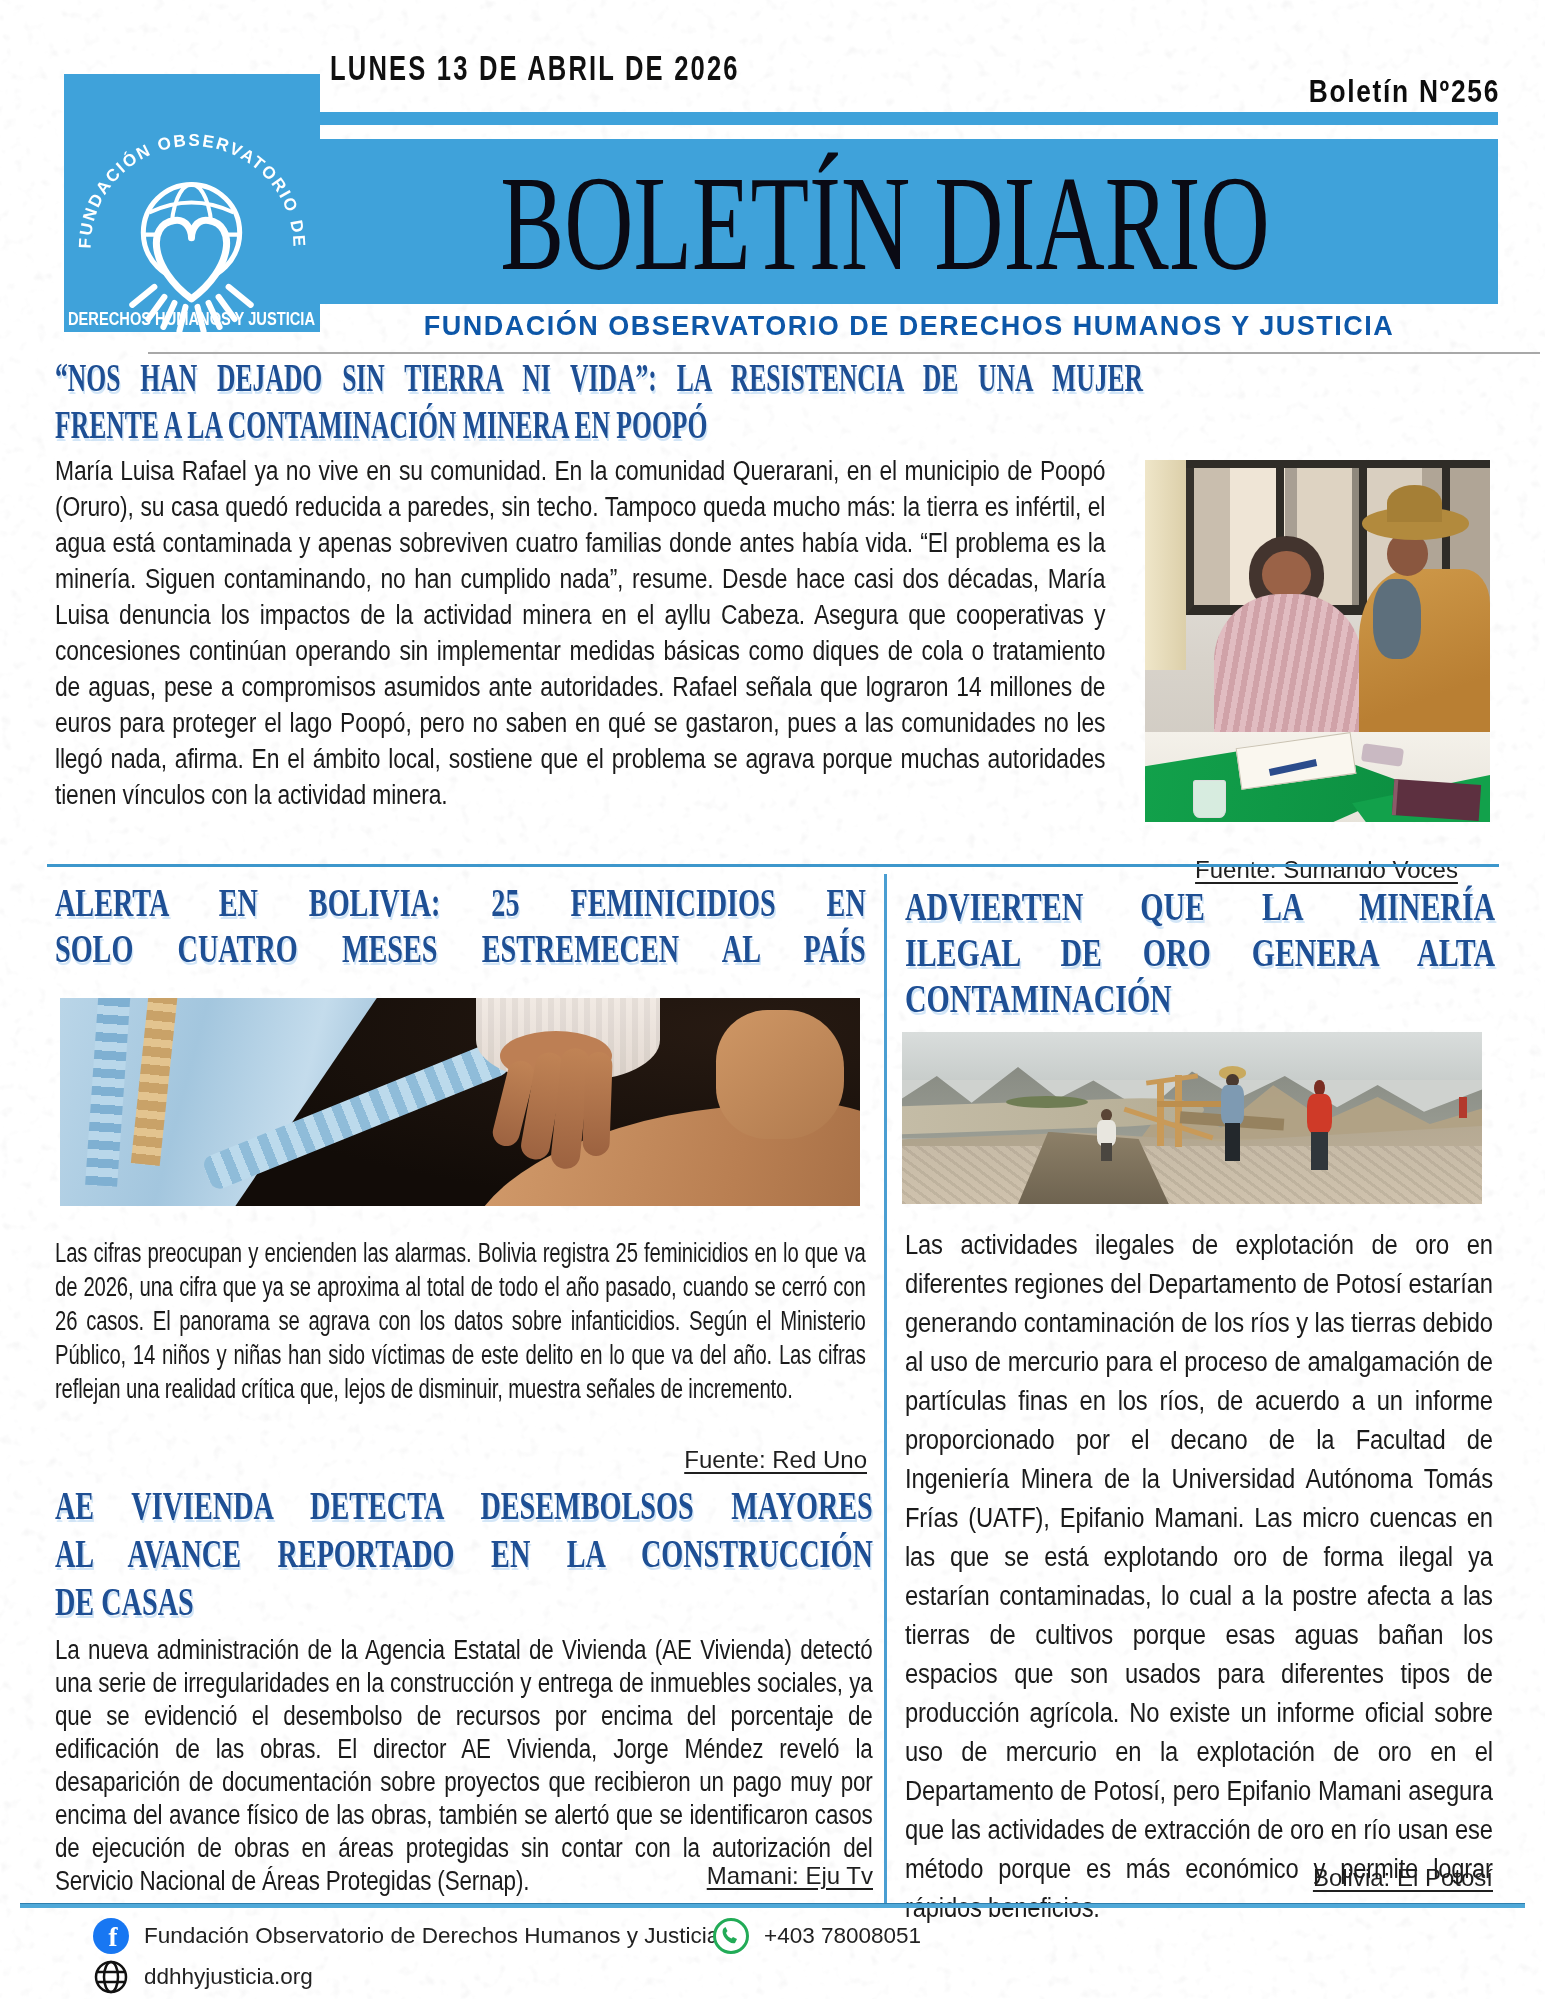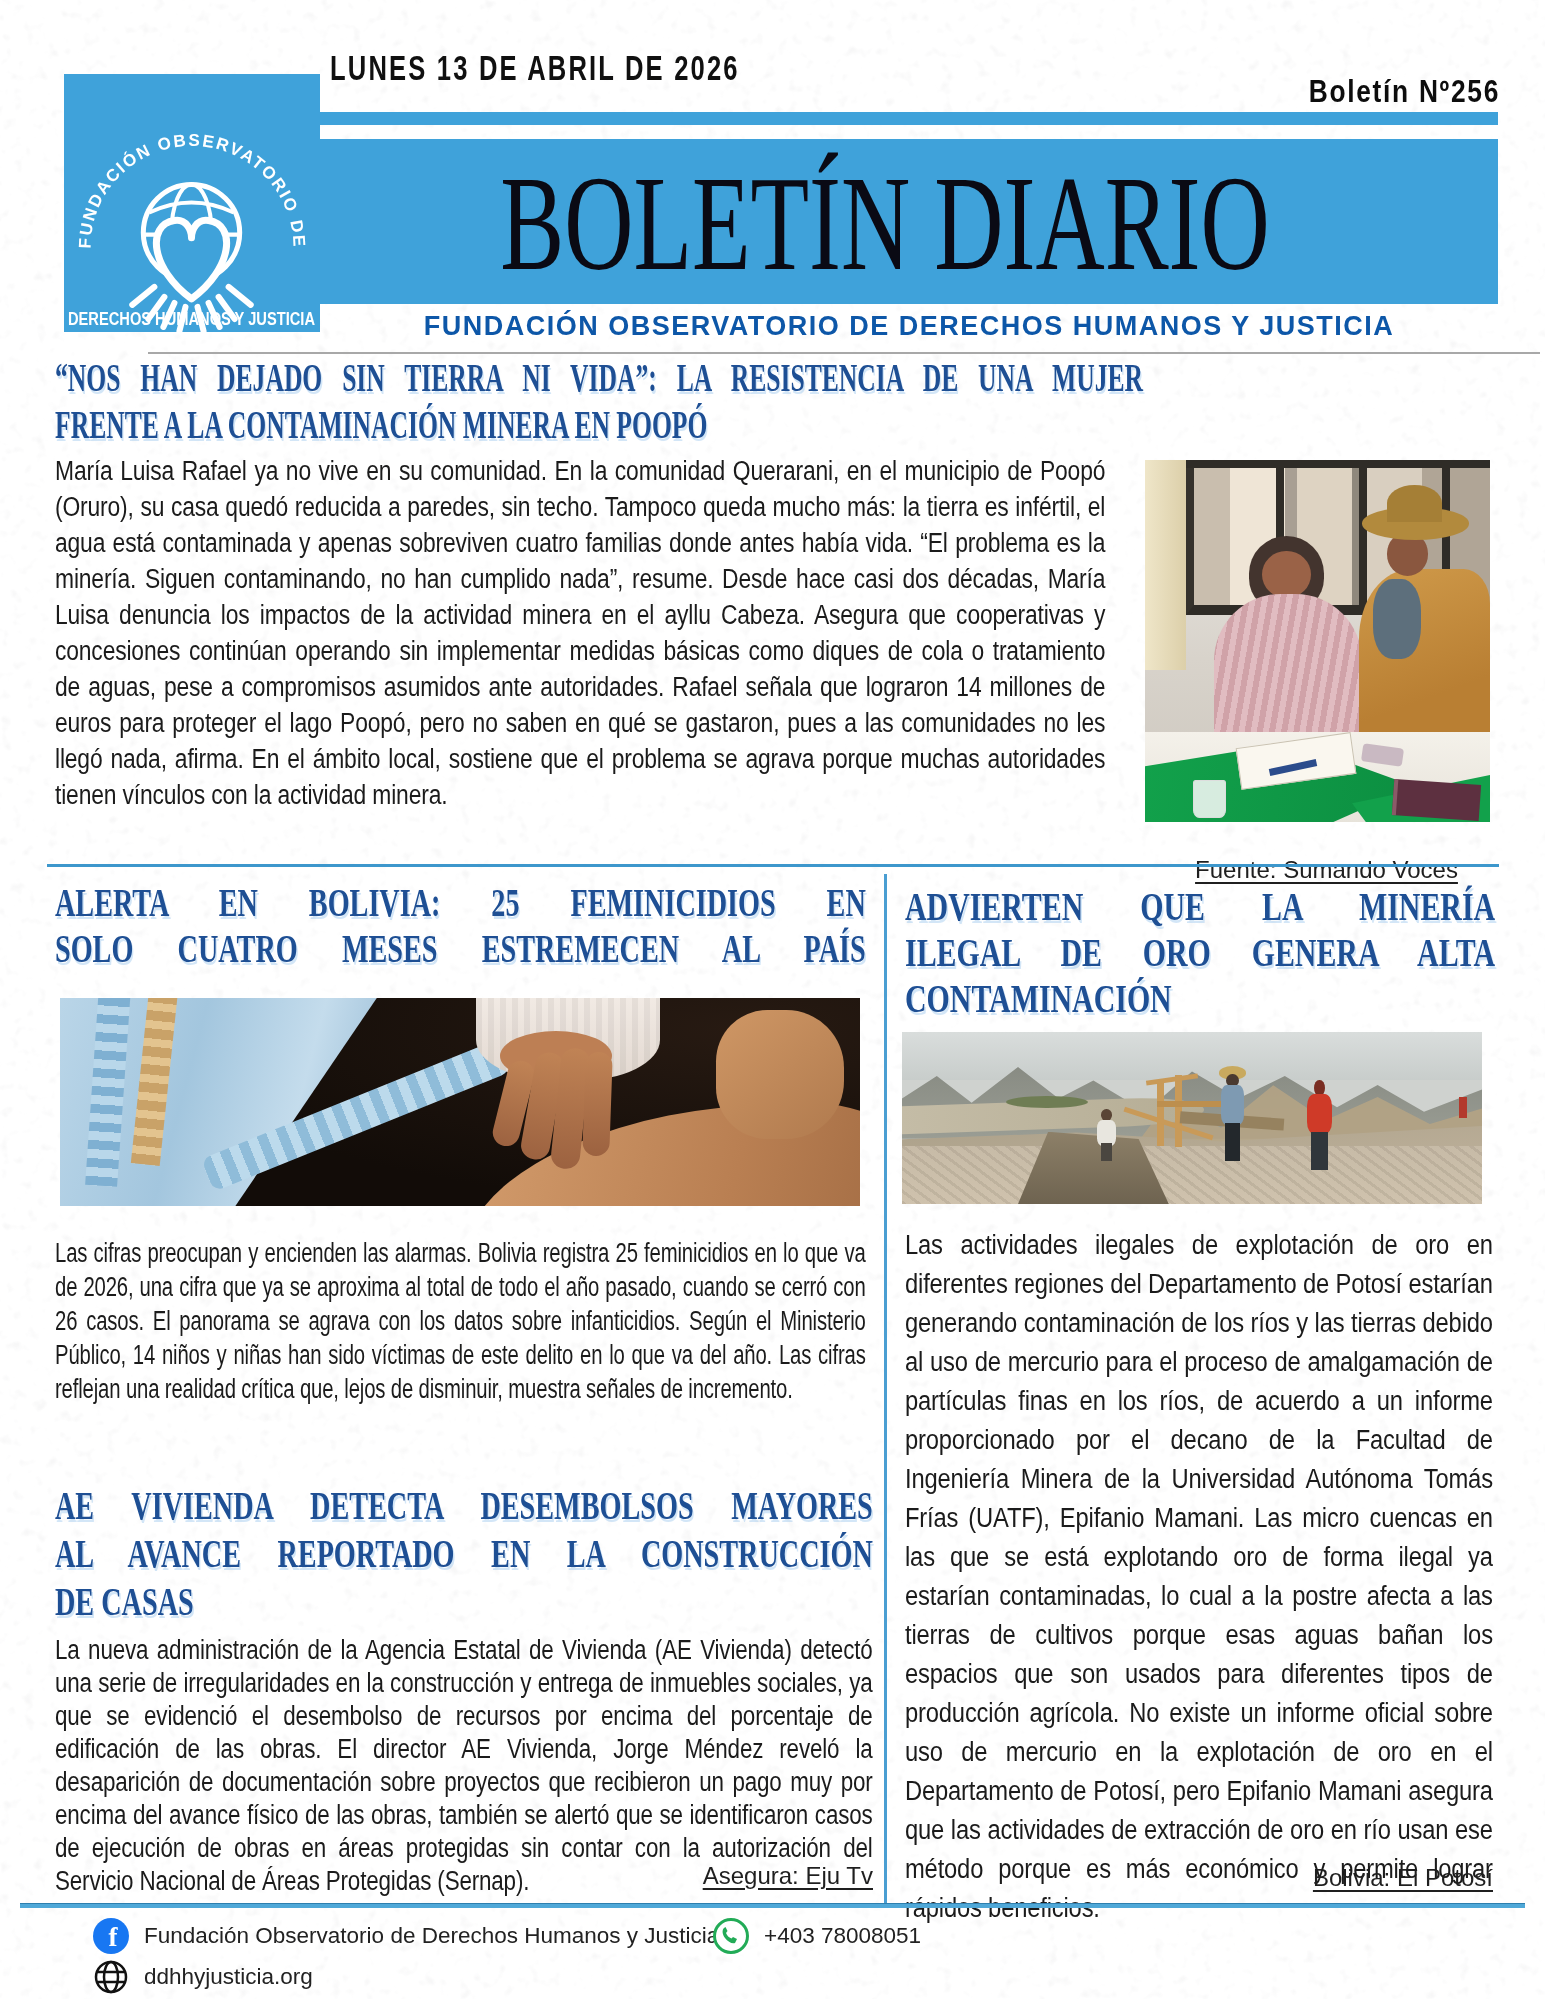--- a/index.html
+++ b/index.html
@@ -239,28 +239,29 @@
       <div class="arm"></div>
       <div class="fist"></div>
     <div class="sleeve"></div>
       <div class="knuckle"></div>
     <div class="f1"></div>
       <div class="f2"></div>
       <div class="f3"></div>
       <div class="f4"></div>
   </div>
   <div class="body b2">Las cifras preocupan y encienden las alarmas. Bolivia registra 25 feminicidios en lo que va de 2026, una cifra que ya se aproxima al total de todo el año pasado, cuando se cerró con 26 casos. El panorama se agrava con los datos sobre infanticidios. Según el Ministerio Público, 14 niños y niñas han sido víctimas de este delito en lo que va del año. Las cifras reflejan una realidad crítica que, lejos de disminuir, muestra señales de incremento.</div>
+  <div class="src s2">Fuente: Red Uno</div>
 
   <div class="h h3">
     <div class="hline">AE VIVIENDA DETECTA DESEMBOLSOS MAYORES</div>
     <div class="hline">AL AVANCE REPORTADO EN LA CONSTRUCCIÓN</div>
     <div class="hline last-left">DE CASAS</div>
   </div>
   <div class="body b3">La nueva administración de la Agencia Estatal de Vivienda (AE Vivienda) detectó una serie de irregularidades en la construcción y entrega de inmuebles sociales, ya que se evidenció el desembolso de recursos por encima del porcentaje de edificación de las obras. El director AE Vivienda, Jorge Méndez reveló la desaparición de documentación sobre proyectos que recibieron un pago muy por encima del avance físico de las obras, también se alertó que se identificaron casos de ejecución de obras en áreas protegidas sin contar con la autorización del Servicio Nacional de Áreas Protegidas (Sernap).</div>
-  <div class="src s3">Asegura: Eju Tv</div>
+  <div class="src s3">Mamani: Eju Tv</div>
 
   <div class="h h4">
     <div class="hline">ADVIERTEN QUE LA MINERÍA</div>
     <div class="hline">ILEGAL DE ORO GENERA ALTA</div>
     <div class="hline last-left">CONTAMINACIÓN</div>
   </div>
   <div class="ph p3">
     <div class="sky"></div>
       <div class="mtn"></div>
       <div class="mtn2"></div>

